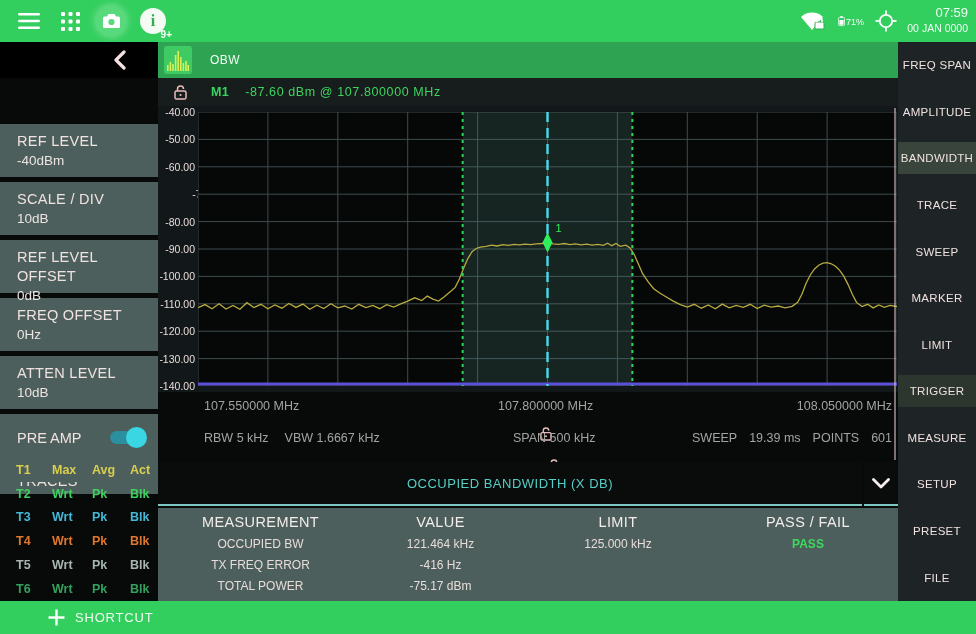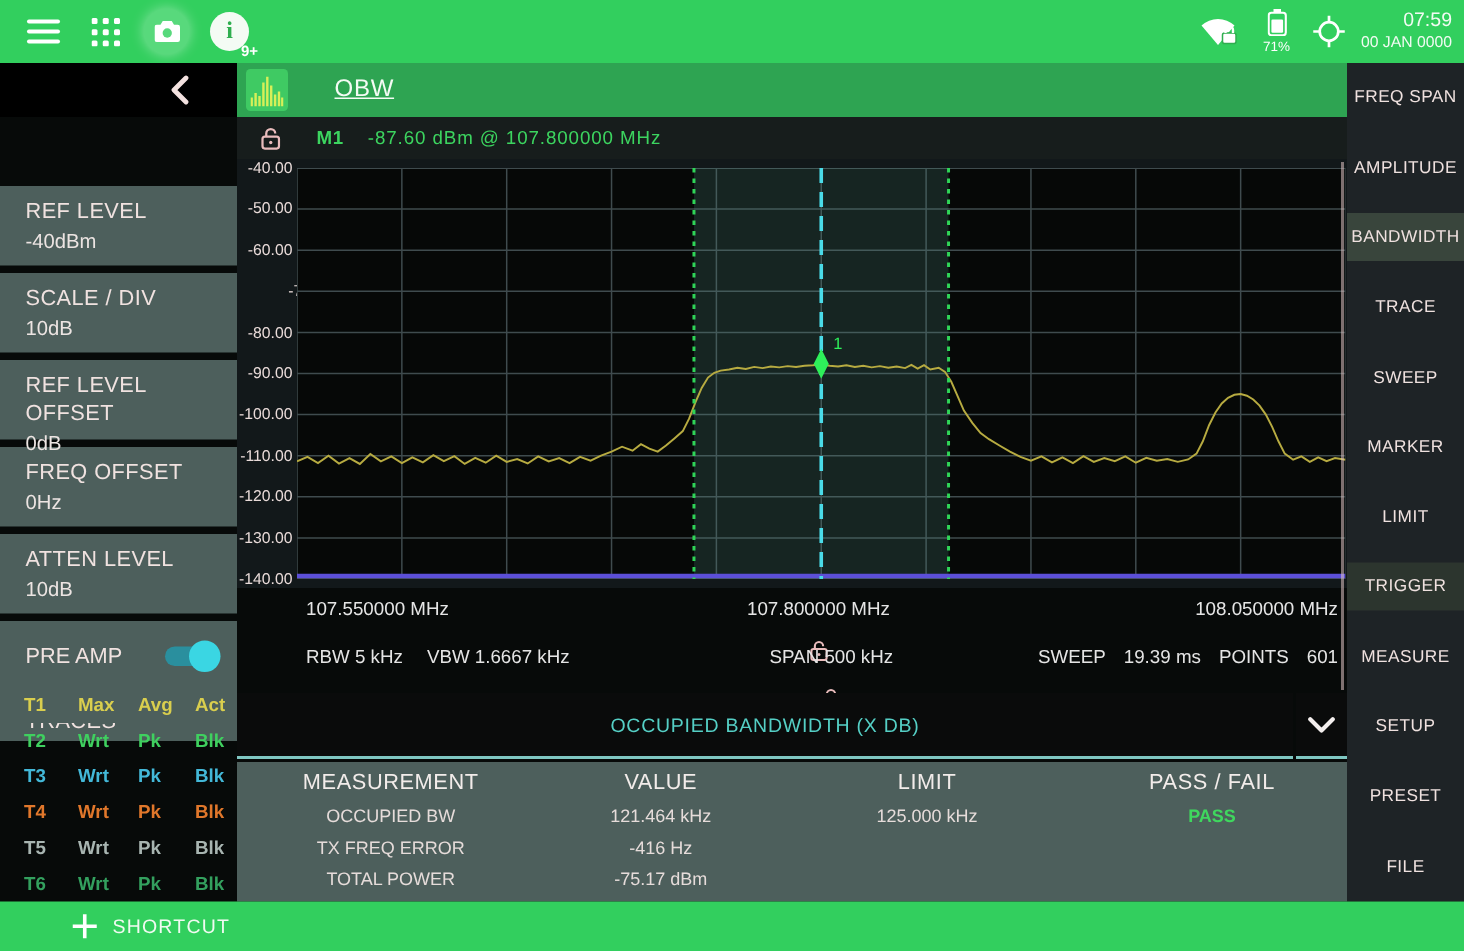--- a/index.html
+++ b/index.html
@@ -14,21 +14,21 @@
   .gridicon{left:57px;width:26px;}
   .cam-wrap{left:95px;width:32px;}
   .cam-circle{width:30px;height:30px;border-radius:50%;background:#58d97c;box-shadow:0 0 9px rgba(255,255,255,.45);
               display:flex;align-items:center;justify-content:center;}
   .info-wrap{left:136px;width:34px;}
   .info-circle{width:26px;height:26px;border-radius:50%;background:#f4fbf4;color:#2fae4f;
                font-weight:bold;font-size:16px;display:flex;align-items:center;justify-content:center;
                font-family:"Liberation Serif",serif;}
   .info-badge{position:absolute;right:-2px;bottom:2px;color:#fff;font-size:10px;font-weight:bold;}
   .wifi-wrap{left:798px;width:30px;}
-  .batt-wrap{left:838px;width:26px;flex-direction:column;gap:1px;}
+  .batt-wrap{left:838px;width:26px;flex-direction:row;gap:1px;}
   .batt-pct{color:#fff;font-size:9px;margin-top:1px;}
   .gps-wrap{left:872px;width:28px;}
   .clock{position:absolute;right:8px;top:4px;width:72px;text-align:right;color:#f2fbf3;}
   .clock .t1{font-size:13px;line-height:17px;}
   .clock .t2{font-size:10.5px;line-height:14px;}
 
   
   .left{position:absolute;left:0;top:42px;width:158px;height:559px;background:#070a09;overflow:hidden;}
   .left-head{position:absolute;left:0;top:0;width:158px;height:36px;background:#000;
              display:flex;align-items:center;justify-content:flex-end;padding-right:32px;}
@@ -46,34 +46,34 @@
   .trace-table{position:absolute;left:0;top:416px;width:158px;}
   .trace-row{display:grid;grid-template-columns:36px 40px 38px 1fr;height:23.8px;align-items:center;
              padding-left:16px;font-size:12.5px;font-weight:600;background:#11413a00;}
   .trace-row.active{background:#4d5f5c;}
 
   
   .obw-head{position:absolute;left:158px;top:42px;width:740px;height:36px;background:#2ea452;
             display:flex;align-items:center;}
   .obw-icon{width:28px;height:28px;margin-left:6px;border-radius:3px;background:#3fca63;
             display:flex;align-items:flex-end;justify-content:center;padding-bottom:3px;}
-  .obw-title{color:#f4fbf4;font-size:16px;letter-spacing:.5px;margin-left:31px;text-decoration:underline;}
+  .obw-title{color:#f4fbf4;font-size:12px;letter-spacing:.5px;margin-left:18px;}
   .marker-bar{position:absolute;left:158px;top:78px;width:740px;height:28px;background:#171d1c;
               display:flex;align-items:center;}
   .marker-bar .mid{color:#3cd45f;font-size:12.5px;font-weight:bold;margin-left:24px;letter-spacing:.4px;}
   .marker-bar .mval{color:#3cd45f;font-size:12.5px;margin-left:16px;letter-spacing:.6px;}
 
   
   .chart-zone{position:absolute;left:158px;top:106px;width:740px;height:286px;background:#12181a;}
   .plot{position:absolute;left:40px;top:6px;width:699px;height:274px;background:#060807;}
   .ytick{position:absolute;left:0;width:37px;text-align:right;color:#e9dbd9;font-size:10.5px;line-height:14px;}
   .scrollhint{position:absolute;left:736px;top:2px;width:2px;height:352px;background:rgba(226,198,198,.55);}
 
   
-  .freq-row,.bw-row{position:absolute;left:158px;width:740px;height:30px;color:#e5e5e5;font-size:12.5px;}
+  .freq-row,.bw-row{position:absolute;left:158px;width:740px;height:30px;color:#a3a3a3;font-size:12.5px;}
   .freq-row{top:392px;}
   .bw-row{top:424px;}
   .fr-left{position:absolute;left:46px;top:7px;display:flex;gap:16px;}
   .fr-center{position:absolute;left:340px;top:7px;display:flex;gap:14px;align-items:center;flex-direction:column;}
   .fr-right{position:absolute;right:6px;top:7px;display:flex;gap:12px;}
 
   
   .obw-bar{position:absolute;left:158px;top:462px;width:704px;height:44px;background:#0a0b0b;
            border-bottom:2px solid #7fc7c2;display:flex;align-items:center;justify-content:center;}
   .obw-bar .t{color:#55cfc5;font-size:13px;letter-spacing:.5px;}

